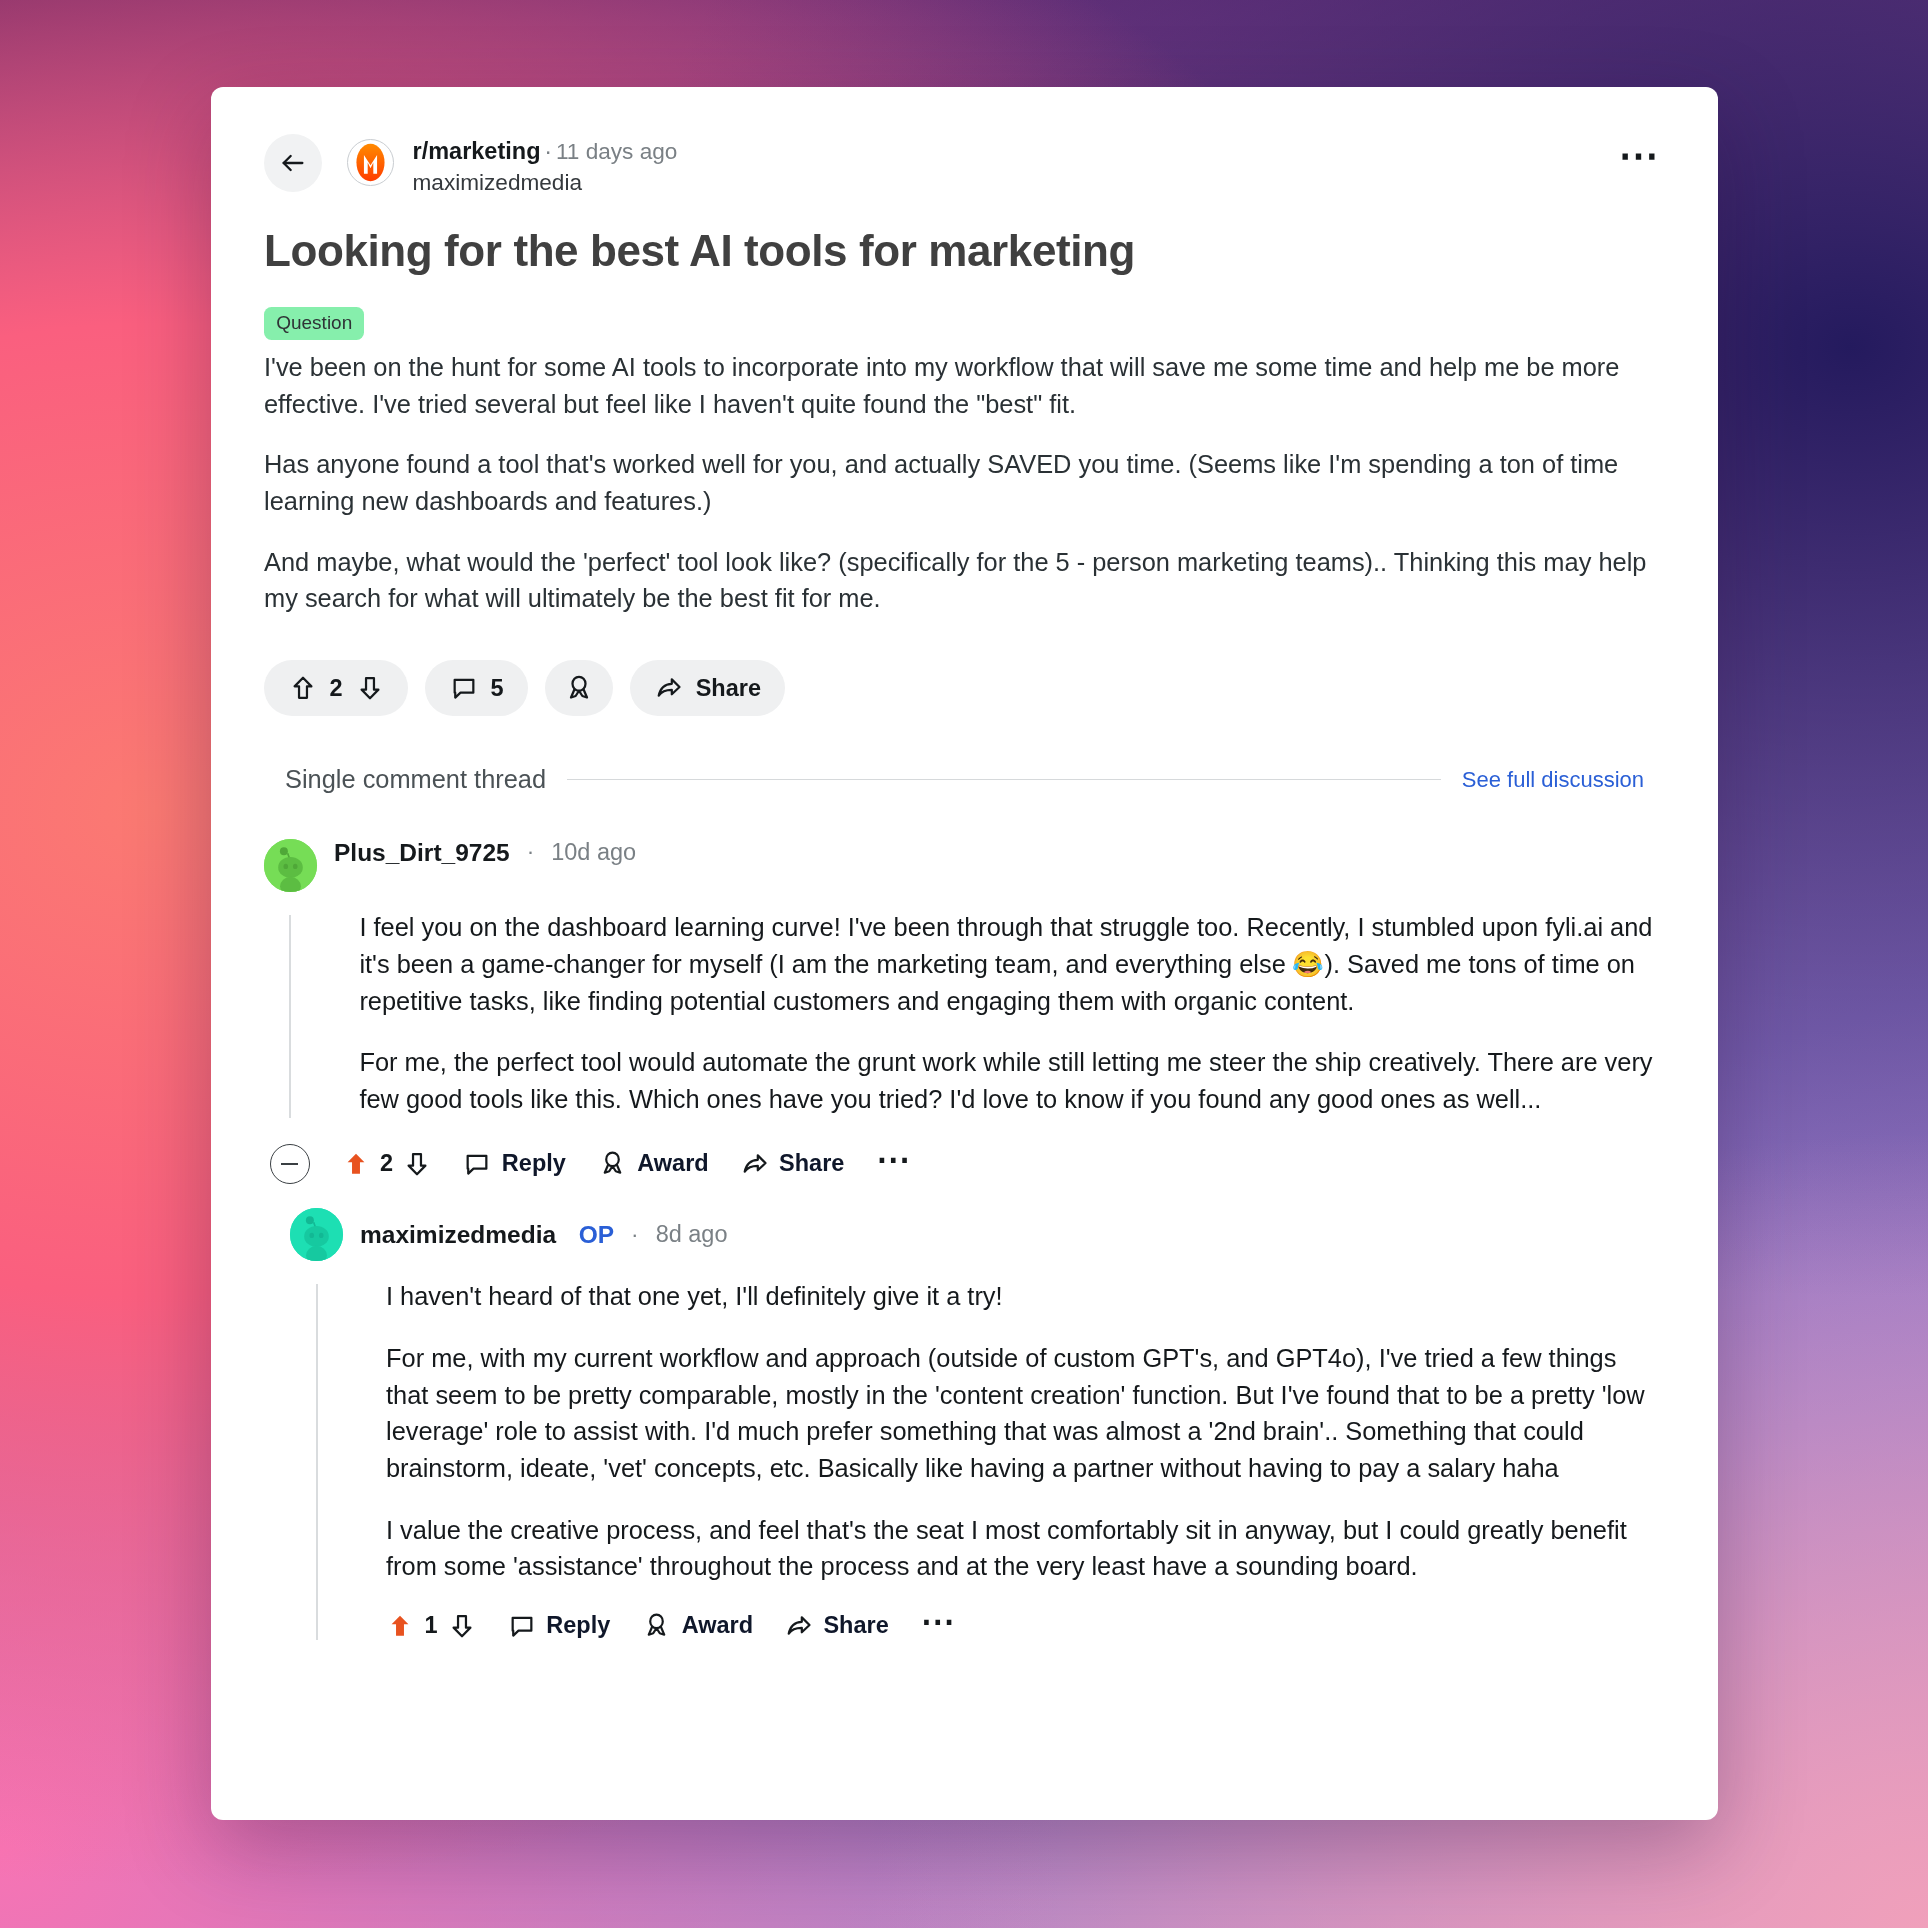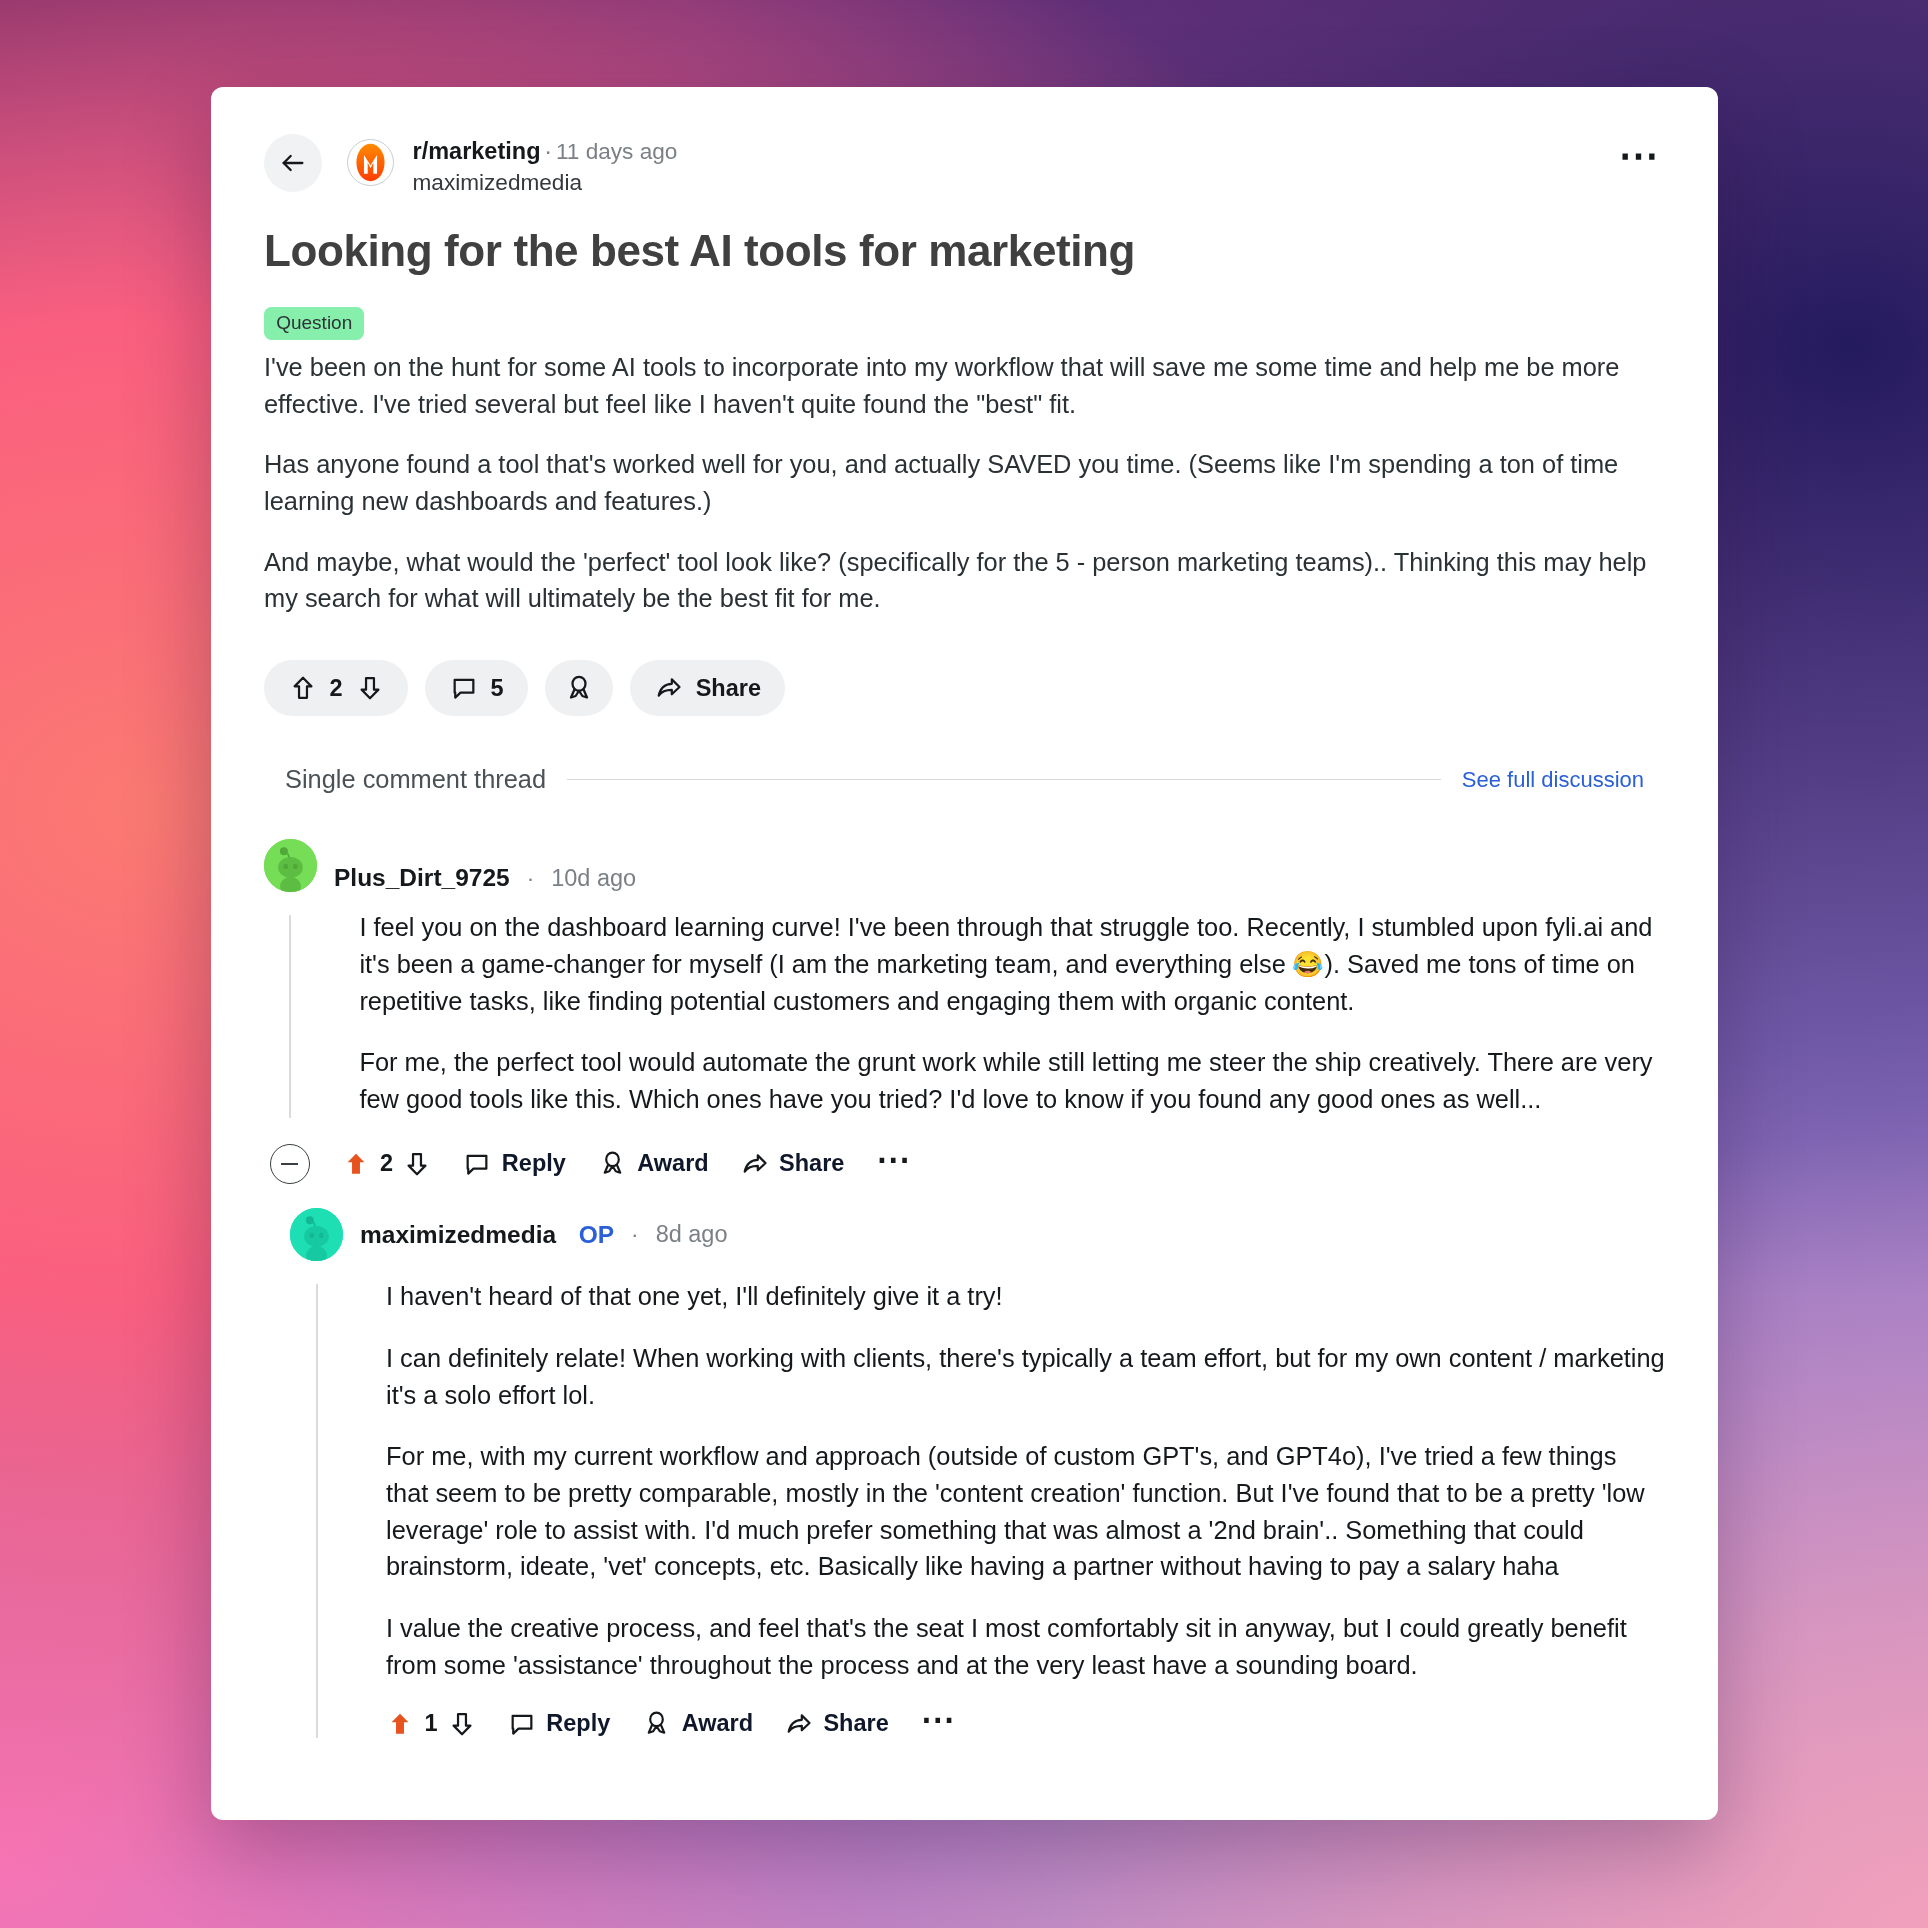--- a/index.html
+++ b/index.html
@@ -147,21 +147,21 @@
     margin-top: 49px;
     padding: 0 21px;
   }
   .thread-label { font-size: 25.4px; color: #4b5256; white-space: nowrap; }
   .thread-line { flex: 1; height: 0.9px; background: #d6d9db; }
   .thread-link { font-size: 22px; color: #2a5fd6; white-space: nowrap; cursor: pointer; }
 
   
   .comments { margin-top: 45px; }
 
-  .c-head { display: flex; align-items: flex-end; gap: 17px; }
+  .c-head { display: flex; align-items: flex-start; gap: 17px; }
   .c-avatar {
     width: 53px; height: 53px;
     border-radius: 50%;
     flex: 0 0 auto;
     overflow: hidden;
     cursor: pointer;
   }
   .c-avatar.green { background: #76dd56; }
   .c-avatar.teal { background: #1ddfb3; }
   .c-avatar svg { display: block; width: 100%; height: 100%; }
@@ -396,21 +396,20 @@
           </div>
           <span class="c-name">maximizedmedia</span>
           <span class="c-op">OP</span>
           <span class="c-dot">·</span>
           <span class="c-time">8d ago</span>
         </div>
 
         <div class="c-thread" style="margin-left:52px;">
           <div class="c-body">
             <p>I haven't heard of that one yet, I'll definitely give it a try!</p>
-            <p>I can definitely relate! When working with clients, there's typically a team effort, but for my own content / marketing it's a solo effort lol.</p>
             <p>For me, with my current workflow and approach (outside of custom GPT's, and GPT4o), I've tried a few things that seem to be pretty comparable, mostly in the 'content creation' function. But I've found that to be a pretty 'low leverage' role to assist with. I'd much prefer something that was almost a '2nd brain'.. Something that could brainstorm, ideate, 'vet' concepts, etc. Basically like having a partner without having to pay a salary haha</p>
             <p>I value the creative process, and feel that's the seat I most comfortably sit in anyway, but I could greatly benefit from some 'assistance' throughout the process and at the very least have a sounding board.</p>
           </div>
 
           <div class="c-actions">
             <div class="c-act">
               <svg width="28" height="28" viewBox="0 0 24 24" class="arrow-up-filled" fill="#e8521f">
                 <path d="M12 3.2 L19.2 10.6 H15.4 V20.4 H8.6 V10.6 H4.8 Z"></path>
               </svg>
               <span class="cnt">1</span>

